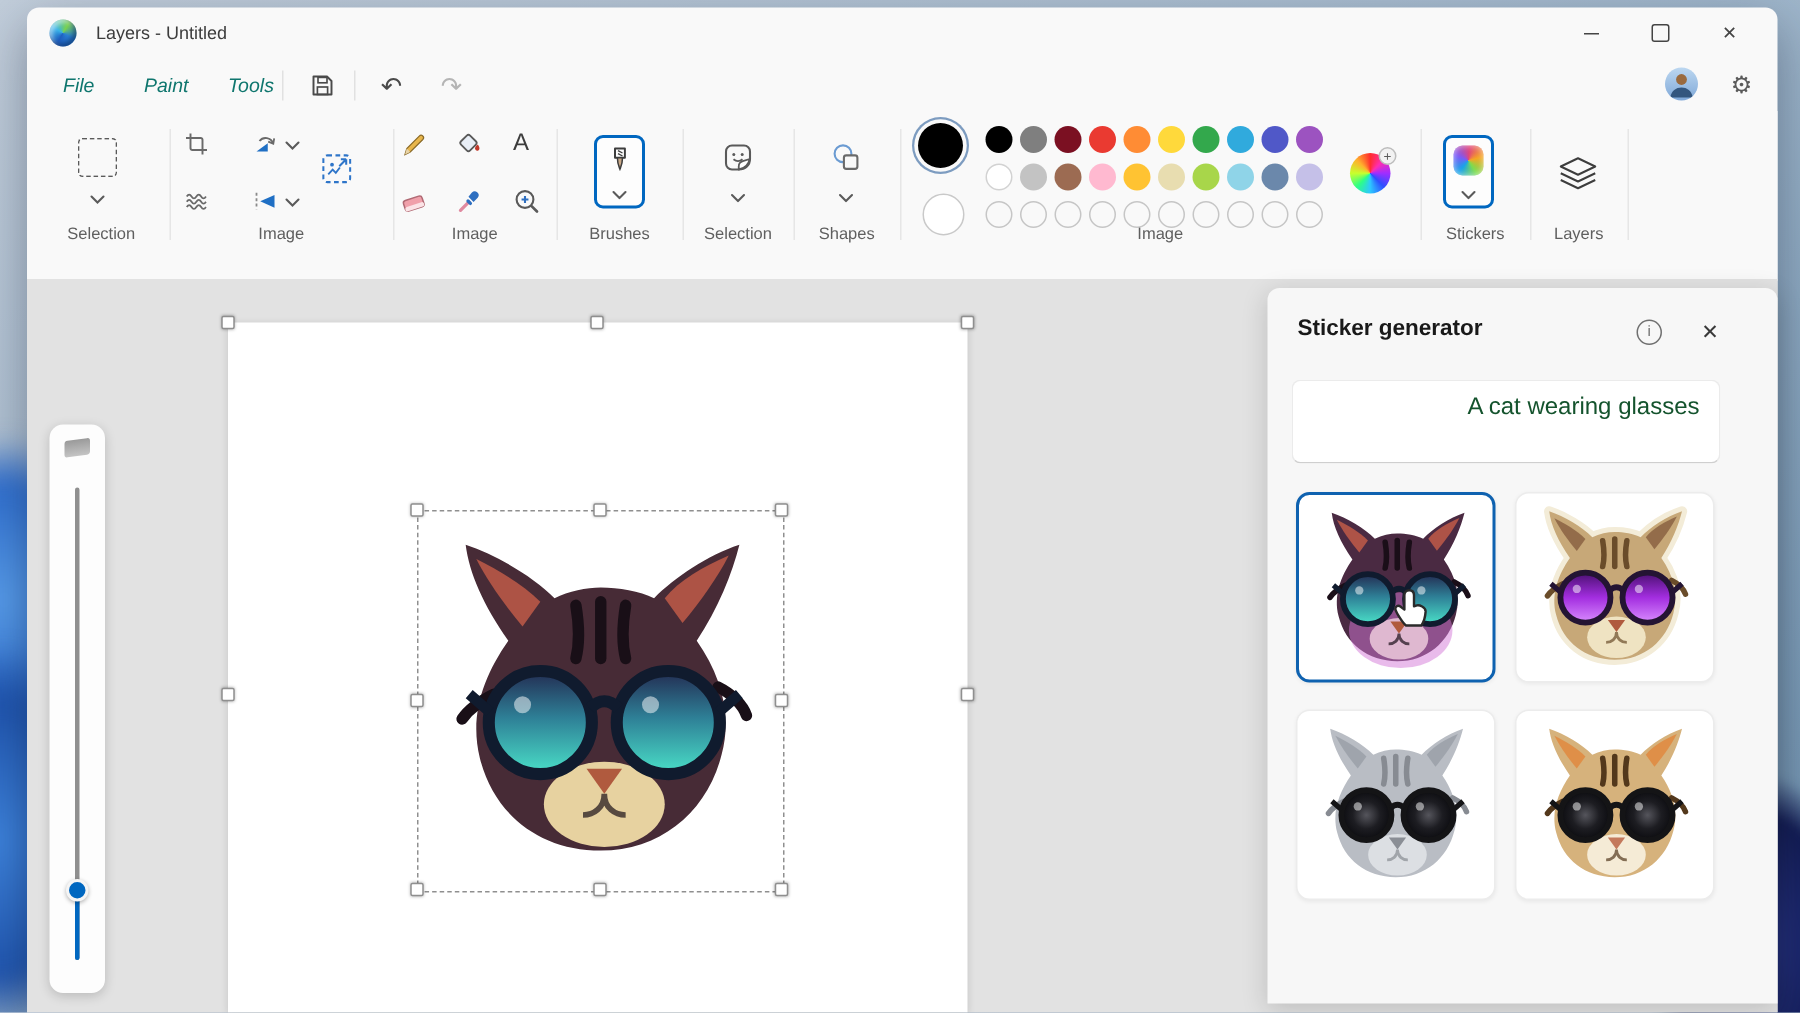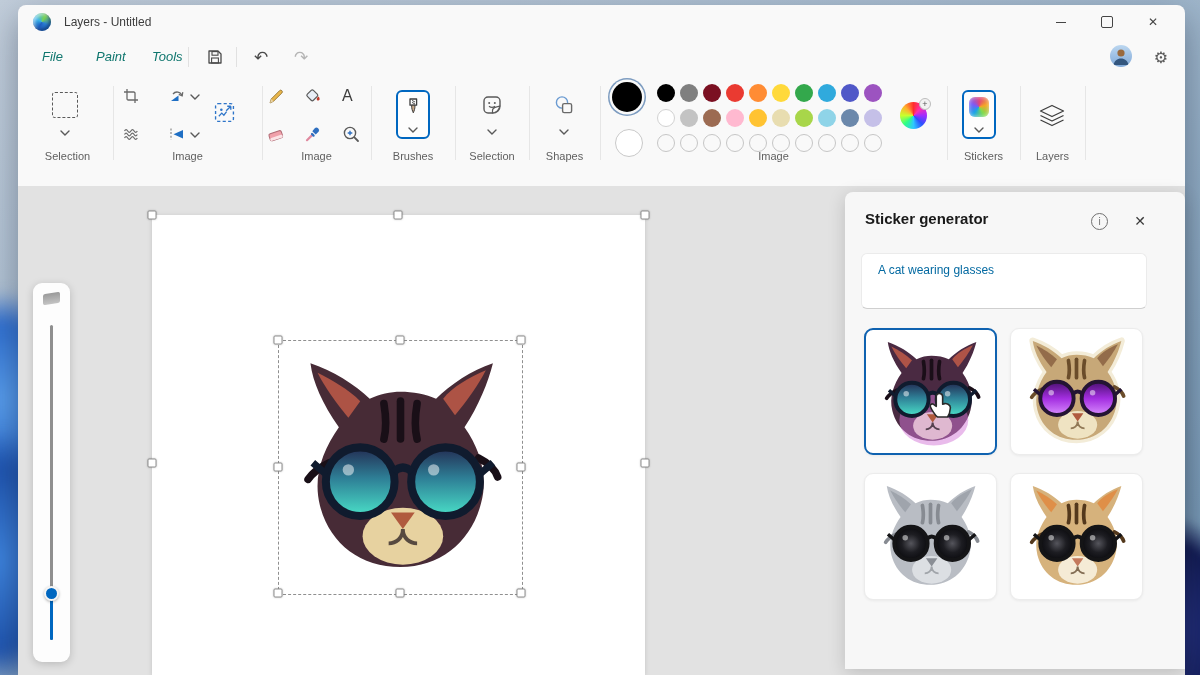--- a/index.html
+++ b/index.html
@@ -89,22 +89,22 @@
   
   .panel{position:absolute;left:827px;top:6px;width:340px;height:477px;background:#f7f7f7;border-radius:8px 8px 0 0;
     box-shadow:0 4px 18px rgba(0,0,0,.16);}
   .panel-title{position:absolute;left:20px;top:18px;font-size:15px;font-weight:700;color:#191919;}
   .info-btn{position:absolute;left:246px;top:21px;width:17px;height:17px;border:1.4px solid #707070;border-radius:50%;
     font-size:10px;line-height:16px;text-align:center;color:#707070;box-sizing:border-box;}
   .panel-close{position:absolute;left:283px;top:17px;width:24px;height:24px;display:flex;align-items:center;justify-content:center;
     font-size:14px;color:#3a3a3a;}
   .prompt-box{position:absolute;left:16px;top:61px;width:284px;height:54px;background:#fff;border:1px solid #ebebeb;
     border-bottom:1px solid #cfcfcf;border-radius:6px;}
-  .prompt-box input{position:absolute;left:14px;top:8px;width:255px;border:none;outline:none;font-size:12px;color:#0369a1;
-    font-family:"Liberation Sans",sans-serif;background:transparent;}
+  .prompt-box input{position:absolute;left:14px;top:8px;width:255px;border:none;outline:none;font-size:16px;color:#14532d;
+    font-family:"Liberation Sans",sans-serif;background:transparent;text-align:right;}
   .card{position:absolute;width:133px;height:127px;background:#fff;border:1px solid #ececec;border-radius:9px;
     box-shadow:0 1px 3px rgba(0,0,0,.06);box-sizing:border-box;}
   .card.selected{border:2px solid #0f62b0;}
   .card svg.cat{position:absolute;left:7px;top:5px;width:117px;height:115px;}
   .c1{left:19px;top:136px;} .c2{left:165px;top:136px;} .c3{left:19px;top:281px;} .c4{left:165px;top:281px;}
   .cursor-hand{position:absolute;left:62px;top:62px;}
 
   
   .cat-main  {--fur:#472b36;--stripe:#190f17;--ear:#c05a48;--muzzle:#e7d2a0;--frame:#101b2e;--lens:url(#gTeal);}
   .cat-sel   {--fur:#4a2a42;--stripe:#1a0e18;--ear:#c05a48;--muzzle:#dfb8d0;--frame:#101b2e;--lens:url(#gTeal);--glow:#d478d8;}

